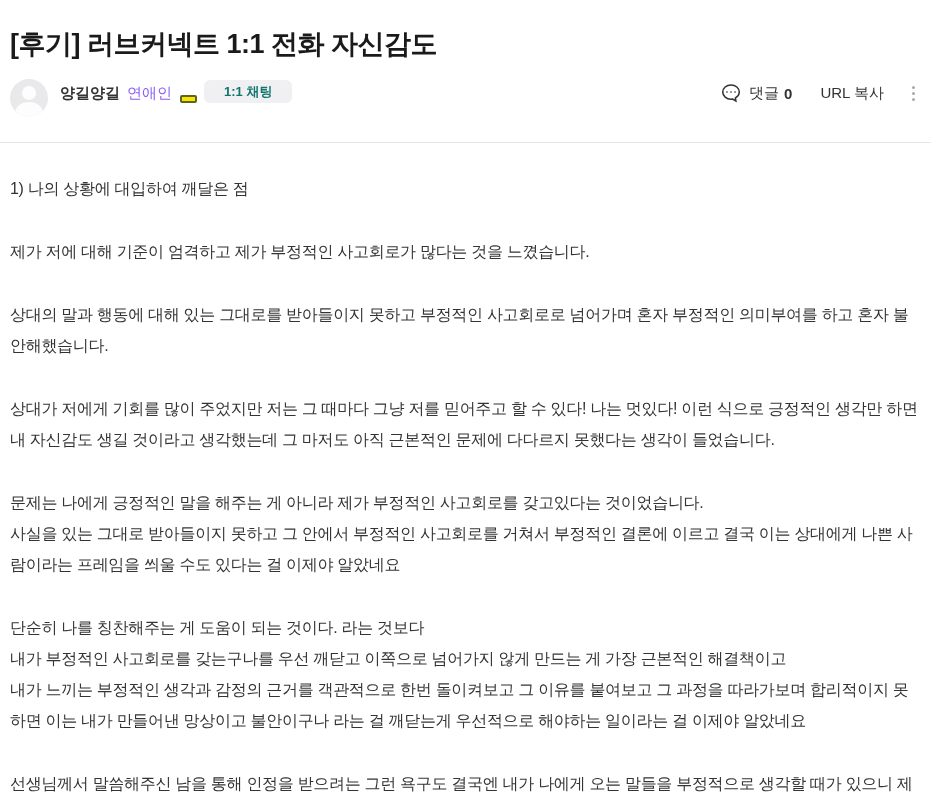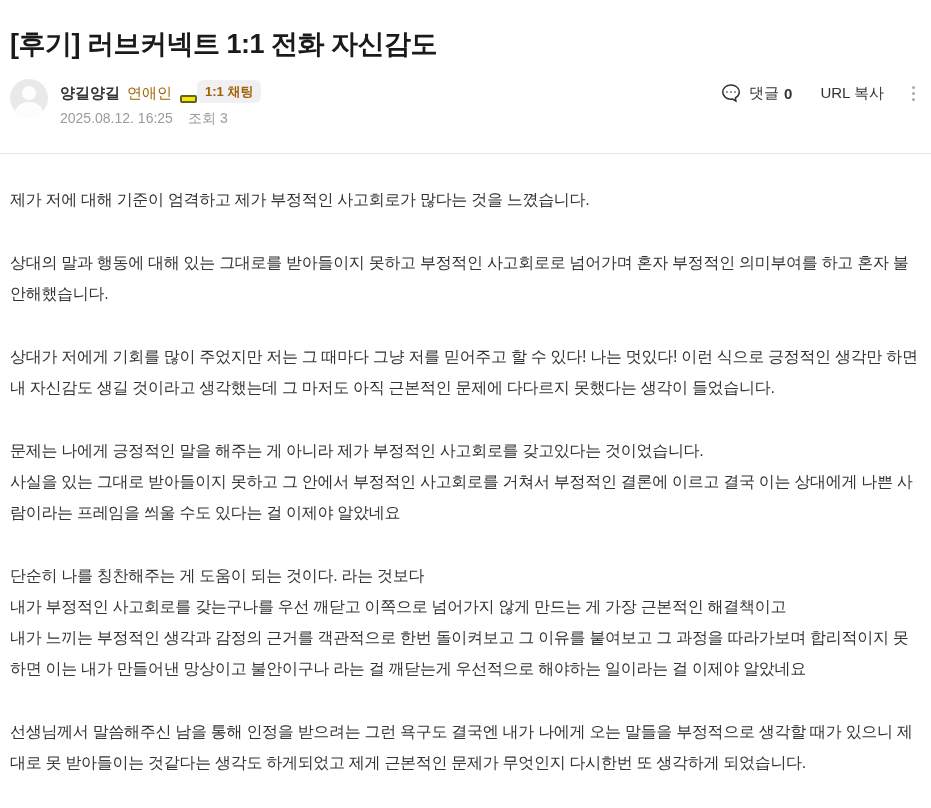--- a/index.html
+++ b/index.html
@@ -28,30 +28,30 @@
     content: ""; position: absolute; left: 12px; top: 7px;
     width: 14px; height: 14px; border-radius: 50%; background: #fdfdfd;
   }
   .avatar::after { 
     content: ""; position: absolute; left: 5px; top: 23px;
     width: 28px; height: 22px; border-radius: 50% 50% 0 0; background: #fdfdfd;
   }
   .author-info { margin-left: 12px; padding-top: 1px; }
   .author-line { display: flex; align-items: flex-end; font-size: 15px; }
   .nickname { font-weight: 700; color: #333; cursor: pointer; }
-  .grade { color: #a16207; margin-left: 7px; }
+  .grade { color: #8b5cf6; margin-left: 7px; }
   .level-icon {
     display: inline-block; width: 13px; height: 4px;
     background: #ffe300; border: 2px solid #5a651e; border-radius: 2px;
     margin-left: 8px;
   }
   .chat-badge {
-    background: #f0f0f2; color: #a16207;
+    margin-left: 7px; background: #f0f0f2; color: #0f766e;
     font-size: 13px; font-weight: 700; line-height: 1;
-    padding: 5px 8px; border-radius: 6px; cursor: pointer; border: 0;
+    padding: 5px 20px; border-radius: 6px; cursor: pointer; border: 0;
     font-family: inherit;
   }
   .meta-line { margin-top: 7px; font-size: 14px; color: #9b9b9b; display: flex; }
   .views { margin-left: 15px; }
   .views-count { margin-left: 4px; }
 
   
   .actions {
     position: absolute; right: 2px; top: 2px;
     display: flex; align-items: center; font-size: 15px; color: #333;
@@ -86,26 +86,20 @@
   <div class="profile-row">
     <div class="avatar"></div>
 
     <div class="author-info">
       <div class="author-line">
         <span class="nickname">양길양길</span>
         <span class="grade">연애인</span>
         <span class="level-icon"></span>
         <button class="chat-badge">1:1 채팅</button>
       </div>
-      <div class="meta-line">
-        <span class="date">2025.08.12. 16:25</span>
-        <span class="views">
-          <span>조회</span><span class="views-count">3</span>
-        </span>
-      </div>
     </div>
 
     <div class="actions">
       <div class="comment-button">
         <svg class="comment-icon" viewBox="0 0 24 24" fill="none" stroke="#333" stroke-width="1.7">
           <path d="M12 3.2c-5 0-9 3.4-9 7.8 0 4.3 4 7.8 9 7.8.6 0 1.2-.05 1.8-.15l3.5 2.1-.5-3.4c2.5-1.4 4.2-3.7 4.2-6.35 0-4.4-4-7.8-9-7.8z"></path>
           <circle cx="7.6" cy="11" r="0.9" fill="#333" stroke="none"></circle>
           <circle cx="12" cy="11" r="0.9" fill="#333" stroke="none"></circle>
           <circle cx="16.4" cy="11" r="0.9" fill="#333" stroke="none"></circle>
         </svg>
@@ -117,20 +111,21 @@
         <i></i>
           <i></i>
           <i></i>
       </div>
     </div>
   </div>
 
   <hr class="divider">
 
   <div class="post-body">
+      <p>1) 나의 상황에 대입하여 깨달은 점</p>
       <p>제가 저에 대해 기준이 엄격하고 제가 부정적인 사고회로가 많다는 것을 느꼈습니다.</p>
       <p>상대의 말과 행동에 대해 있는 그대로를 받아들이지 못하고 부정적인 사고회로로 넘어가며 혼자 부정적인 의미부여를 하고 혼자 불안해했습니다.</p>
       <p>상대가 저에게 기회를 많이 주었지만 저는 그 때마다 그냥 저를 믿어주고 할 수 있다! 나는 멋있다! 이런 식으로 긍정적인 생각만 하면 내 자신감도 생길 것이라고 생각했는데 그 마저도 아직 근본적인 문제에 다다르지 못했다는 생각이 들었습니다.</p>
       <p>문제는 나에게 긍정적인 말을 해주는 게 아니라 제가 부정적인 사고회로를 갖고있다는 것이었습니다.
 사실을 있는 그대로 받아들이지 못하고 그 안에서 부정적인 사고회로를 거쳐서 부정적인 결론에 이르고 결국 이는 상대에게 나쁜 사람이라는 프레임을 씌울 수도 있다는 걸 이제야 알았네요</p>
       <p>단순히 나를 칭찬해주는 게 도움이 되는 것이다. 라는 것보다
 내가 부정적인 사고회로를 갖는구나를 우선 깨닫고 이쪽으로 넘어가지 않게 만드는 게 가장 근본적인 해결책이고
 내가 느끼는 부정적인 생각과 감정의 근거를 객관적으로 한번 돌이켜보고 그 이유를 붙여보고 그 과정을 따라가보며 합리적이지 못하면 이는 내가 만들어낸 망상이고 불안이구나 라는 걸 깨닫는게 우선적으로 해야하는 일이라는 걸 이제야 알았네요</p>
       <p>선생님께서 말씀해주신 남을 통해 인정을 받으려는 그런 욕구도 결국엔 내가 나에게 오는 말들을 부정적으로 생각할 때가 있으니 제대로 못 받아들이는 것같다는 생각도 하게되었고 제게 근본적인 문제가 무엇인지 다시한번 또 생각하게 되었습니다.</p>
     </div>

